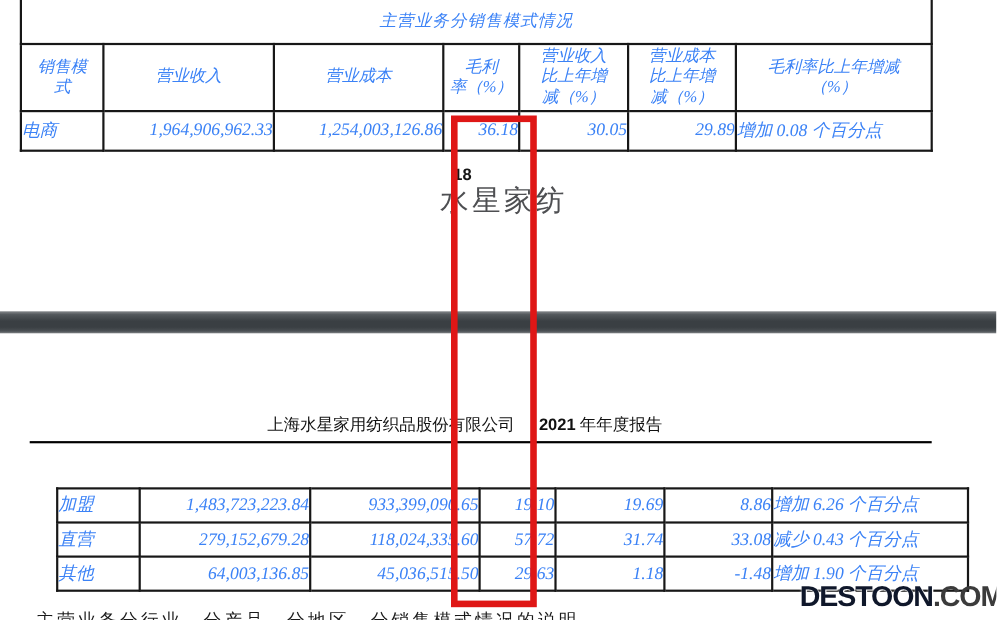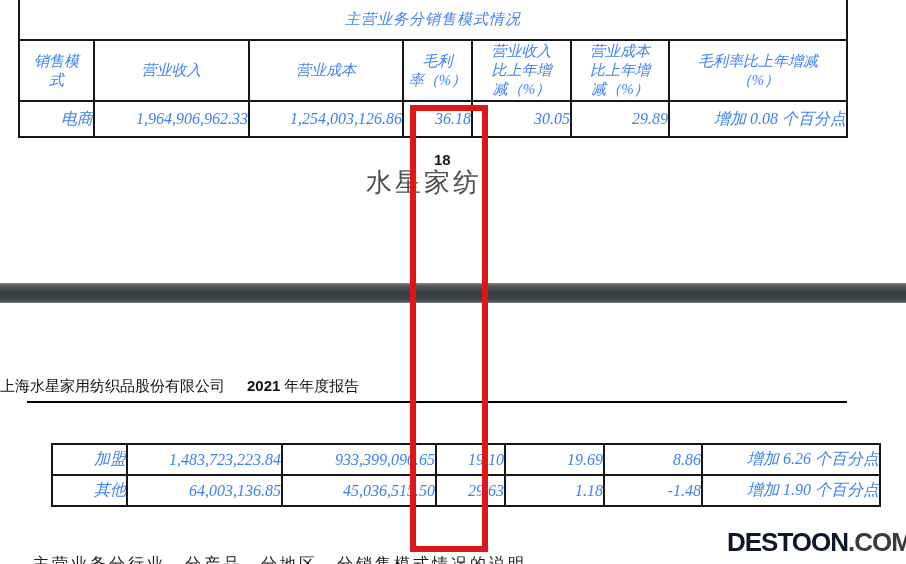--- a/index.html
+++ b/index.html
@@ -14,37 +14,37 @@
   }
   table.rpt td,table.rpt th{
     border:2px solid #171717;font-weight:normal;font-size:16px;color:#3b82f6;
     overflow:hidden;padding:0;background:transparent;font-style:italic;
   }
   #t1{top:0;}
   #t2{top:443px;margin-left:33px;}
   tr.title-row td{border-top:none;height:39px;text-align:center;font-size:15px;letter-spacing:1px;}
   tr.head-row th{height:59px;text-align:center;vertical-align:middle;white-space:pre-line;
     font-size:15px;line-height:19px;}
-  tr.data-row td{height:34px;text-align:right;}
+  tr.data-row td{height:34px;}
   #t2 tr.data-row td{height:29px;}
   .c0{text-align:left;padding-left:9px;}
   .num{text-align:right;padding-right:12px;}
   .c3{text-align:right;padding-right:9px;}
   .c6{text-align:left;padding-left:10px;}
   
-  #page-number{position:absolute;left:434px;top:151px;z-index:3;
+  #page-number{position:absolute;left:412px;top:151px;z-index:3;
     font:bold 15px "Liberation Sans","DejaVu Sans",sans-serif;color:#151515;}
-  #brand-watermark{position:absolute;left:366px;top:165px;z-index:3;
+  #brand-watermark{position:absolute;left:400px;top:165px;z-index:3;
     font-family:"Liberation Sans","DejaVu Sans",sans-serif;font-size:26px;
     color:#4e4f52;letter-spacing:3px;}
   
   #page-divider{position:absolute;left:0;top:283px;width:906px;height:20px;z-index:2;
     background:linear-gradient(180deg,#85888b 0%,#53585c 15%,#3a3f43 45%,#3a3f43 72%,#4b5054 90%,#7e8184 100%);}
   
-  #report-header{position:absolute;left:0;top:377px;width:845px;text-align:left;
+  #report-header{position:absolute;left:0;top:377px;width:845px;text-align:center;
     font-size:15px;color:#111;white-space:nowrap;z-index:2;}
   #report-header .year-title{margin-left:22px;}
   #report-header .year-num{font-family:"Liberation Sans","DejaVu Sans",sans-serif;font-weight:bold;}
   #header-rule{position:absolute;left:27px;top:401px;width:820px;height:2px;background:#000;z-index:2;}
   
   #footer-note{position:absolute;left:33px;top:554px;font-size:16px;color:#1a1a1a;
     white-space:nowrap;letter-spacing:3px;z-index:2;}
   
   #highlight-box{position:absolute;left:410px;top:105px;width:78px;height:447px;
     border:6px solid #df1716;box-sizing:border-box;z-index:6;pointer-events:none;}
@@ -126,20 +126,29 @@
         <tr class="data-row">
       <td class="c0">加盟</td>
       <td class="num">1,483,723,223.84</td>
       <td class="num">933,399,090.65</td>
       <td class="c3">19.10</td>
       <td class="num">19.69</td>
       <td class="num">8.86</td>
       <td class="c6">增加 6.26 个百分点</td>
     </tr>
     <tr class="data-row">
+      <td class="c0">直营</td>
+      <td class="num">279,152,679.28</td>
+      <td class="num">118,024,335.60</td>
+      <td class="c3">57.72</td>
+      <td class="num">31.74</td>
+      <td class="num">33.08</td>
+      <td class="c6">减少 0.43 个百分点</td>
+    </tr>
+    <tr class="data-row">
       <td class="c0">其他</td>
       <td class="num">64,003,136.85</td>
       <td class="num">45,036,515.50</td>
       <td class="c3">29.63</td>
       <td class="num">1.18</td>
       <td class="num">-1.48</td>
       <td class="c6">增加 1.90 个百分点</td>
     </tr>
   </tbody>
     </table>

